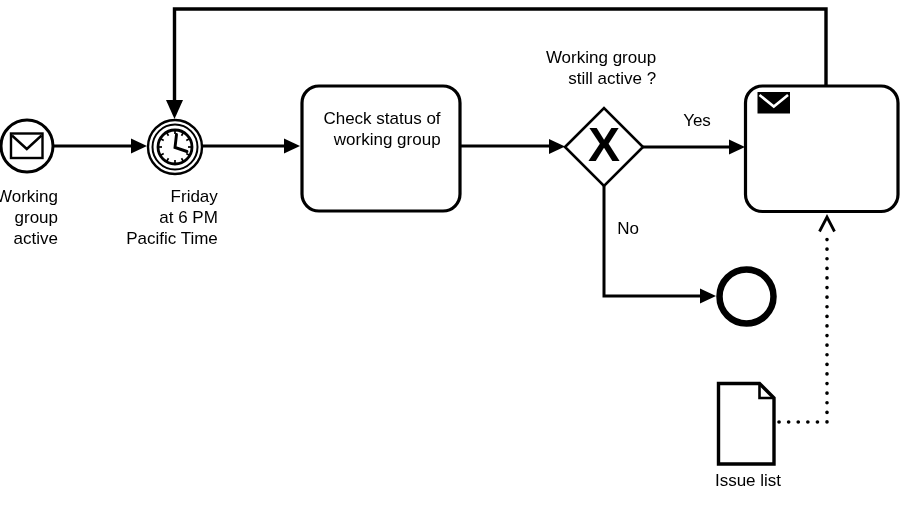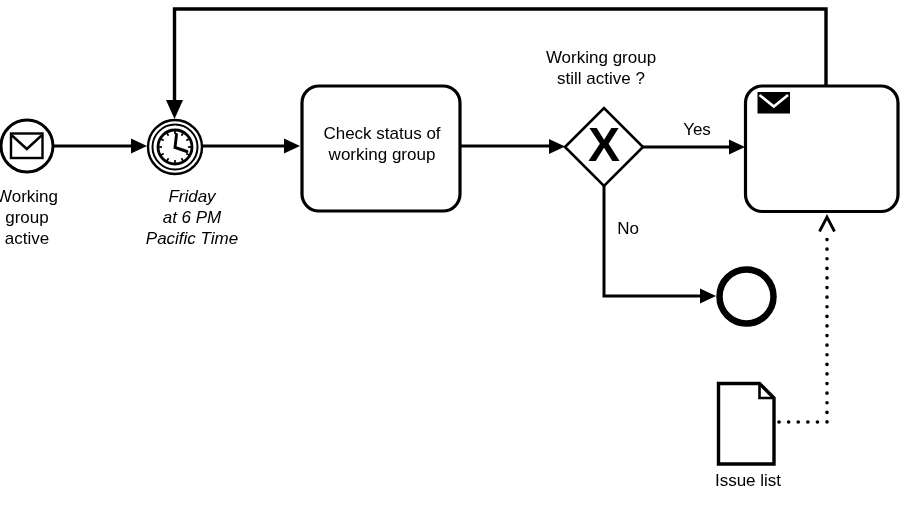--- a/index.html
+++ b/index.html
@@ -9,21 +9,21 @@
     height: 506px;
     overflow: hidden;
     background: #ffffff;
     font-family: "Liberation Sans", sans-serif;
     color: #000000;
   }
   #shapes { position: absolute; left: 0; top: 0; }
   .lbl {
     position: absolute;
     transform: translateX(-50%);
-    text-align: center;
+    text-align: right;
     white-space: pre-line;
     font-size: 17px;
     line-height: 21px;
     color: #000;
   }
   .gw-marker {
     position: absolute;
     left: 604px;
     top: 147px;
     transform: translate(-50%, -54%);
@@ -128,31 +128,31 @@
     <g>
       <path d="M718.5,383.5 L759.5,383.5 L774,398 L774,464 L718.5,464 Z" fill="#fff" stroke="#000" stroke-width="3.4"></path>
       <polyline points="759.5,383.5 759.5,398 774,398" fill="none" stroke="#000" stroke-width="2.6"></polyline>
     </g>
   </svg>
 
   <div class="lbl" style="left:27px; top:186px;">Working
 group
 active</div>
 
-  <div class="lbl" style="left:192px; top:186px;font-style:italic;">Friday
+  <div class="lbl" style="left:172px; top:186px;">Friday
 at 6 PM
 Pacific Time</div>
 
-  <div class="lbl" style="left:382px; top:123px;">Check status of
+  <div class="lbl" style="left:382px; top:108px;">Check status of
 working group</div>
 
   <div class="lbl" style="left:601px; top:47px;">Working group
 still active ?</div>
 
   <div class="gw-marker">X</div>
 
-  <div class="lbl" style="left:697px; top:119px;">Yes</div>
+  <div class="lbl" style="left:697px; top:110px;">Yes</div>
 
   <div class="lbl" style="left:628px; top:218px;">No</div>
 
 
   <div class="lbl" style="left:748px; top:470px;">Issue list</div>
 </div>
 
 </body></html>

